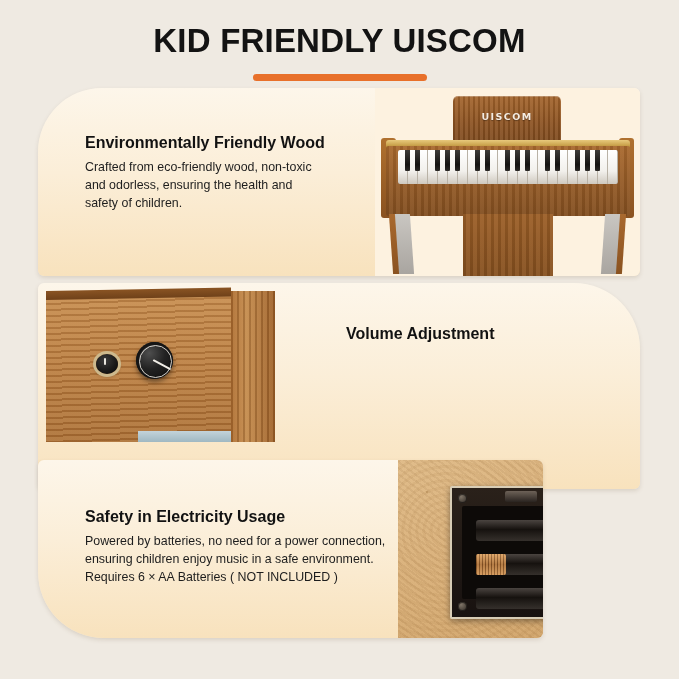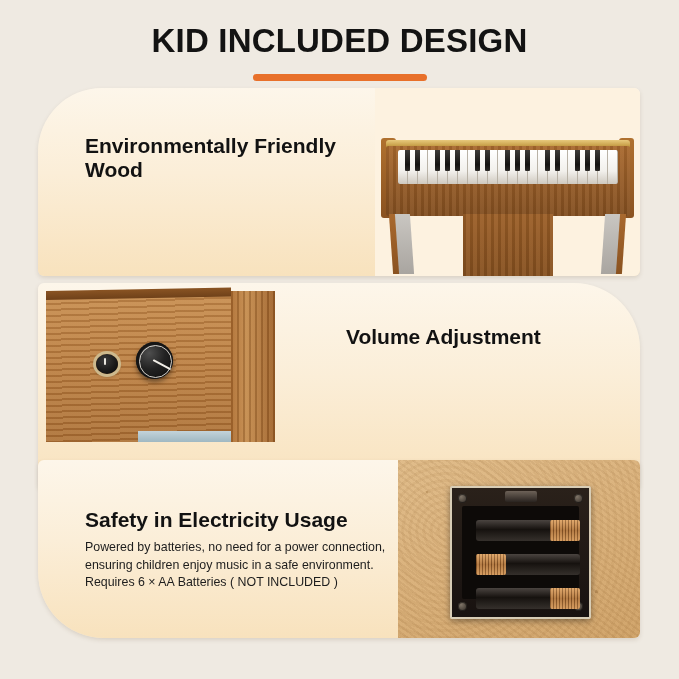--- a/index.html
+++ b/index.html
@@ -27,21 +27,21 @@
   
   .panel{
     position:absolute;
     background:linear-gradient(180deg,#fdf6ea 0%,#fbeed8 45%,#f8e2bd 100%);
     box-shadow:0 2px 4px rgba(120,100,70,.18);
     overflow:hidden;
     display:flex;
   }
   .panel .txt{position:relative;z-index:2;}
   .p-title{
-    font-size:21px;font-weight:bold;color:#121212;
+    font-size:16px;font-weight:bold;color:#121212;
     margin:0 0 7px 0;line-height:1.15;
   }
   .p-body{
     font-size:12.4px;color:#1d1d1d;line-height:1.42;margin:0;
     white-space:pre-line;
   }
 
   
   #panel1{
     left:38px;top:88px;width:602px;height:188px;
@@ -51,21 +51,21 @@
 
   
   #panel2{
     left:38px;top:283px;width:602px;height:206px;
     border-radius:6px 66px 6px 6px;
   }
   #panel2 .txt{margin:42px 0 0 308px;width:290px;}
 
   
   #panel3{
-    left:38px;top:460px;width:602px;height:178px;
+    left:38px;top:460px;width:505px;height:178px;
     border-radius:6px 6px 6px 66px;
   }
   #panel3 .txt{margin:48px 0 0 47px;width:330px;}
 
   
   .photo{position:absolute;z-index:1;overflow:hidden;}
 
   
   #photo1{left:337px;top:0px;width:265px;height:188px;background:#fdf2e0;}
   .piano{position:absolute;left:0;top:0;width:265px;height:188px;}
@@ -233,31 +233,37 @@
   .cell.c2 .cap{left:0;}
   .cell.c3{left:14px;top:82px;width:104px;}
   .cell.c3 .cap{right:0;}
 </style>
 </head>
 <body>
 
 <div class="page">
 
   <div class="header">
-    <div class="title">KID INCLUDED DESIGN</div>
+    <div class="title">KID FRIENDLY UISCOM</div>
     <div class="rule"></div>
   </div>
 
   <div class="panel" id="panel1">
     <div class="txt">
       <p class="p-title">Environmentally Friendly Wood</p>
+      <p class="p-body">Crafted from eco-friendly wood, non-toxic
+and odorless, ensuring the health and
+safety of children.</p>
     </div>
 
     <div class="photo" id="photo1">
       <div class="piano">
+        <div class="music-rest">
+          <div class="brand">UISCOM</div>
+        </div>
         <div class="side-post l"></div>
         <div class="side-post r"></div>
         <div class="case-top"></div>
         <div class="case-body"></div>
         <div class="key-well">
           <div class="whites">
             <div class="wk"></div>
               <div class="wk"></div>
               <div class="wk"></div>
               <div class="wk"></div>

